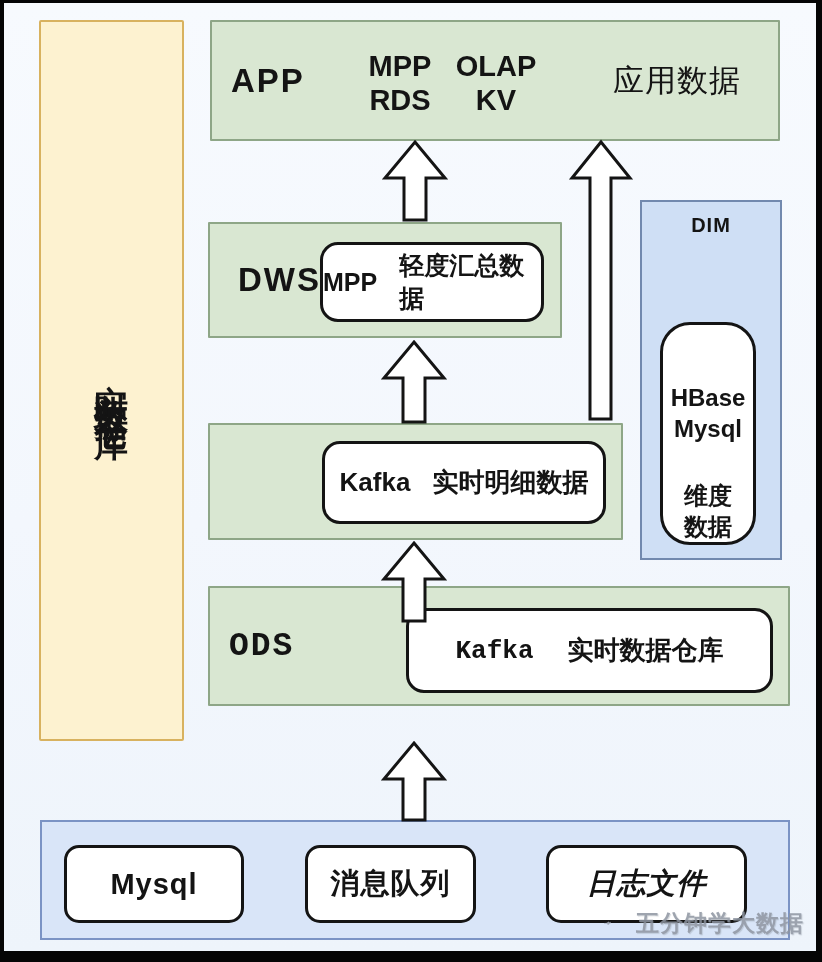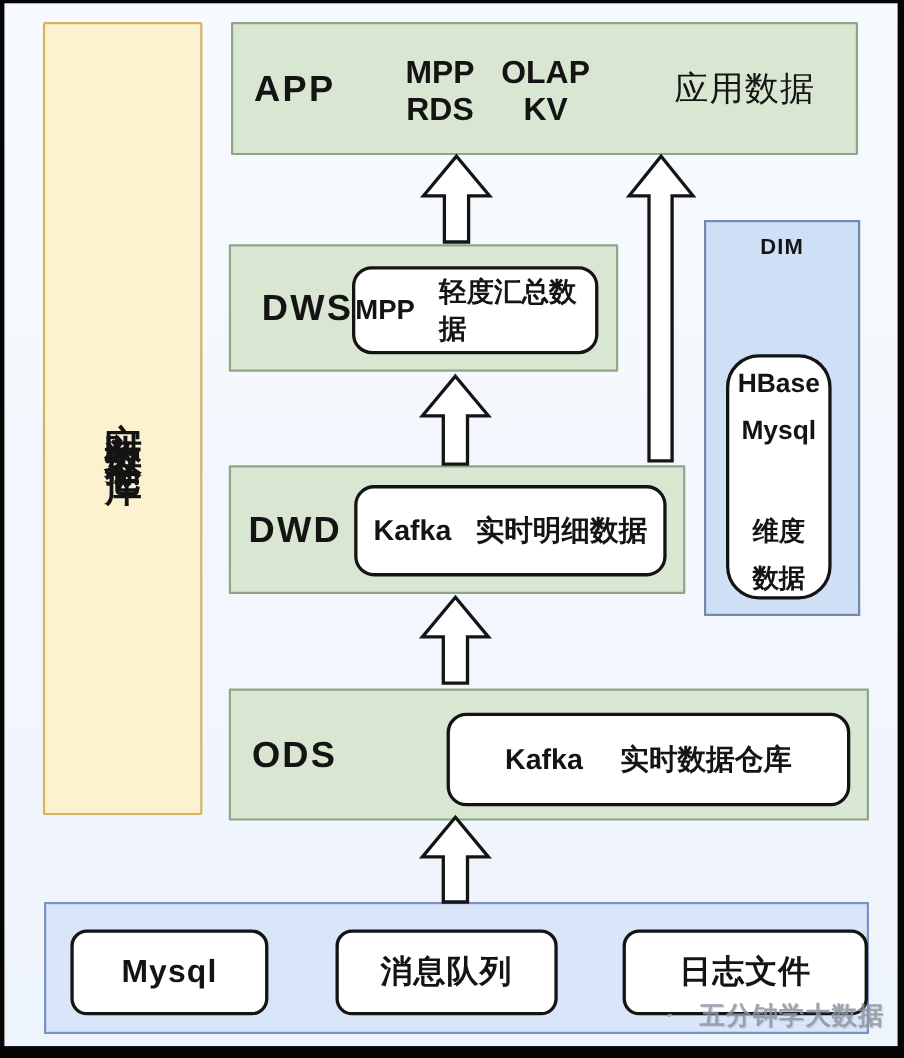--- a/index.html
+++ b/index.html
@@ -67,22 +67,22 @@
     position:absolute;left:390px;width:150px;top:0;bottom:0;
     display:flex;align-items:center;justify-content:center;
     font-size:31px;font-weight:normal;color:var(--text,#141414);letter-spacing:1px;
   }
   .card .tech{margin-right:22px;}
   .dim-title{
     position:absolute;top:12px;left:0;right:0;text-align:center;
     font-size:20px;font-weight:bold;color:var(--text,#141414);letter-spacing:1px;
   }
   .dim-card{
-    flex-direction:column;justify-content:space-between;
-    padding-top:8px;border-radius:30px;
+    flex-direction:column;justify-content:flex-end;
+    padding-top:22px;border-radius:30px;
     font-size:24px;line-height:31px;
   }
   .dim-gap{height:36px;}
   .src-card{font-size:29px;border-radius:15px;letter-spacing:1px;}
   .lg-card{border-radius:18px;font-size:25px;}
   .arrow-svg{position:absolute;overflow:visible;}
   .arrow-svg path{
     fill:#ffffff;stroke:var(--arrow-outline,#141414);stroke-width:3;stroke-linejoin:miter;
   }
   .watermark{
@@ -119,28 +119,27 @@
 
   <div class="abs green" style="left:208px;top:222px;width:354px;height:116px;">
     <span class="layer-title" style="left:16px;margin-left:12px;">DWS</span>
     <div class="abs card lg-card" style="left:110px;top:18px;width:224px;height:80px;">
       <span class="tech">MPP</span>
       <span>轻度汇总数据</span>
     </div>
   </div>
 
   <div class="abs green" style="left:208px;top:423px;width:415px;height:117px;">
-    <span class="layer-title" style="left:16px;">DWD</span>
     <div class="abs card lg-card" style="left:112px;top:16px;width:284px;height:83px;font-size:26px;">
       <span class="tech">Kafka</span>
       <span>实时明细数据</span>
     </div>
   </div>
 
-  <div class="abs green" style="left:208px;top:626px;width:582px;height:120px;">
+  <div class="abs green" style="left:208px;top:586px;width:582px;height:120px;font-family:Liberation Mono, monospace;">
     <span class="layer-title" style="left:19px;">ODS</span>
     <div class="abs card lg-card" style="left:196px;top:20px;width:367px;height:85px;font-size:26px;">
       <span class="tech" style="margin-right:34px;">Kafka</span>
       <span>实时数据仓库</span>
     </div>
   </div>
 
   <div class="abs dimblue" style="left:640px;top:200px;width:142px;height:360px;">
     <span class="dim-title">DIM</span>
     <div class="abs card dim-card" style="left:18px;top:120px;width:96px;height:223px;">
@@ -149,24 +148,24 @@
       <span class="dim-gap"></span>
       <span>维度</span>
       <span>数据</span>
     </div>
   </div>
 
   <div class="abs srcblue" style="left:40px;top:820px;width:750px;height:120px;">
     <div class="abs card src-card" style="left:22px;top:23px;width:180px;height:78px;">
       <span>Mysql</span>
     </div>
-    <div class="abs card src-card" style="left:263px;top:23px;width:202px;height:78px;">
+    <div class="abs card src-card" style="left:263px;top:23px;width:171px;height:78px;">
       <span>消息队列</span>
     </div>
-    <div class="abs card src-card" style="left:524px;top:23px;width:223px;height:78px;">
+    <div class="abs card src-card" style="left:504px;top:23px;width:201px;height:78px;font-style:italic;">
       <span>日志文件</span>
     </div>
   </div>
 
   <svg class="arrow-svg" style="left:382px;top:741px;" width="64" height="80" viewBox="0 0 64 80">
     <path d="M32 2 L62 38 L43 38 L43 79 L21 79 L21 38 L2 38 Z"></path>
   </svg>
   <svg class="arrow-svg" style="left:382px;top:541px;" width="64" height="81" viewBox="0 0 64 81">
     <path d="M32 2 L62 38 L43 38 L43 80 L21 80 L21 38 L2 38 Z"></path>
   </svg>

